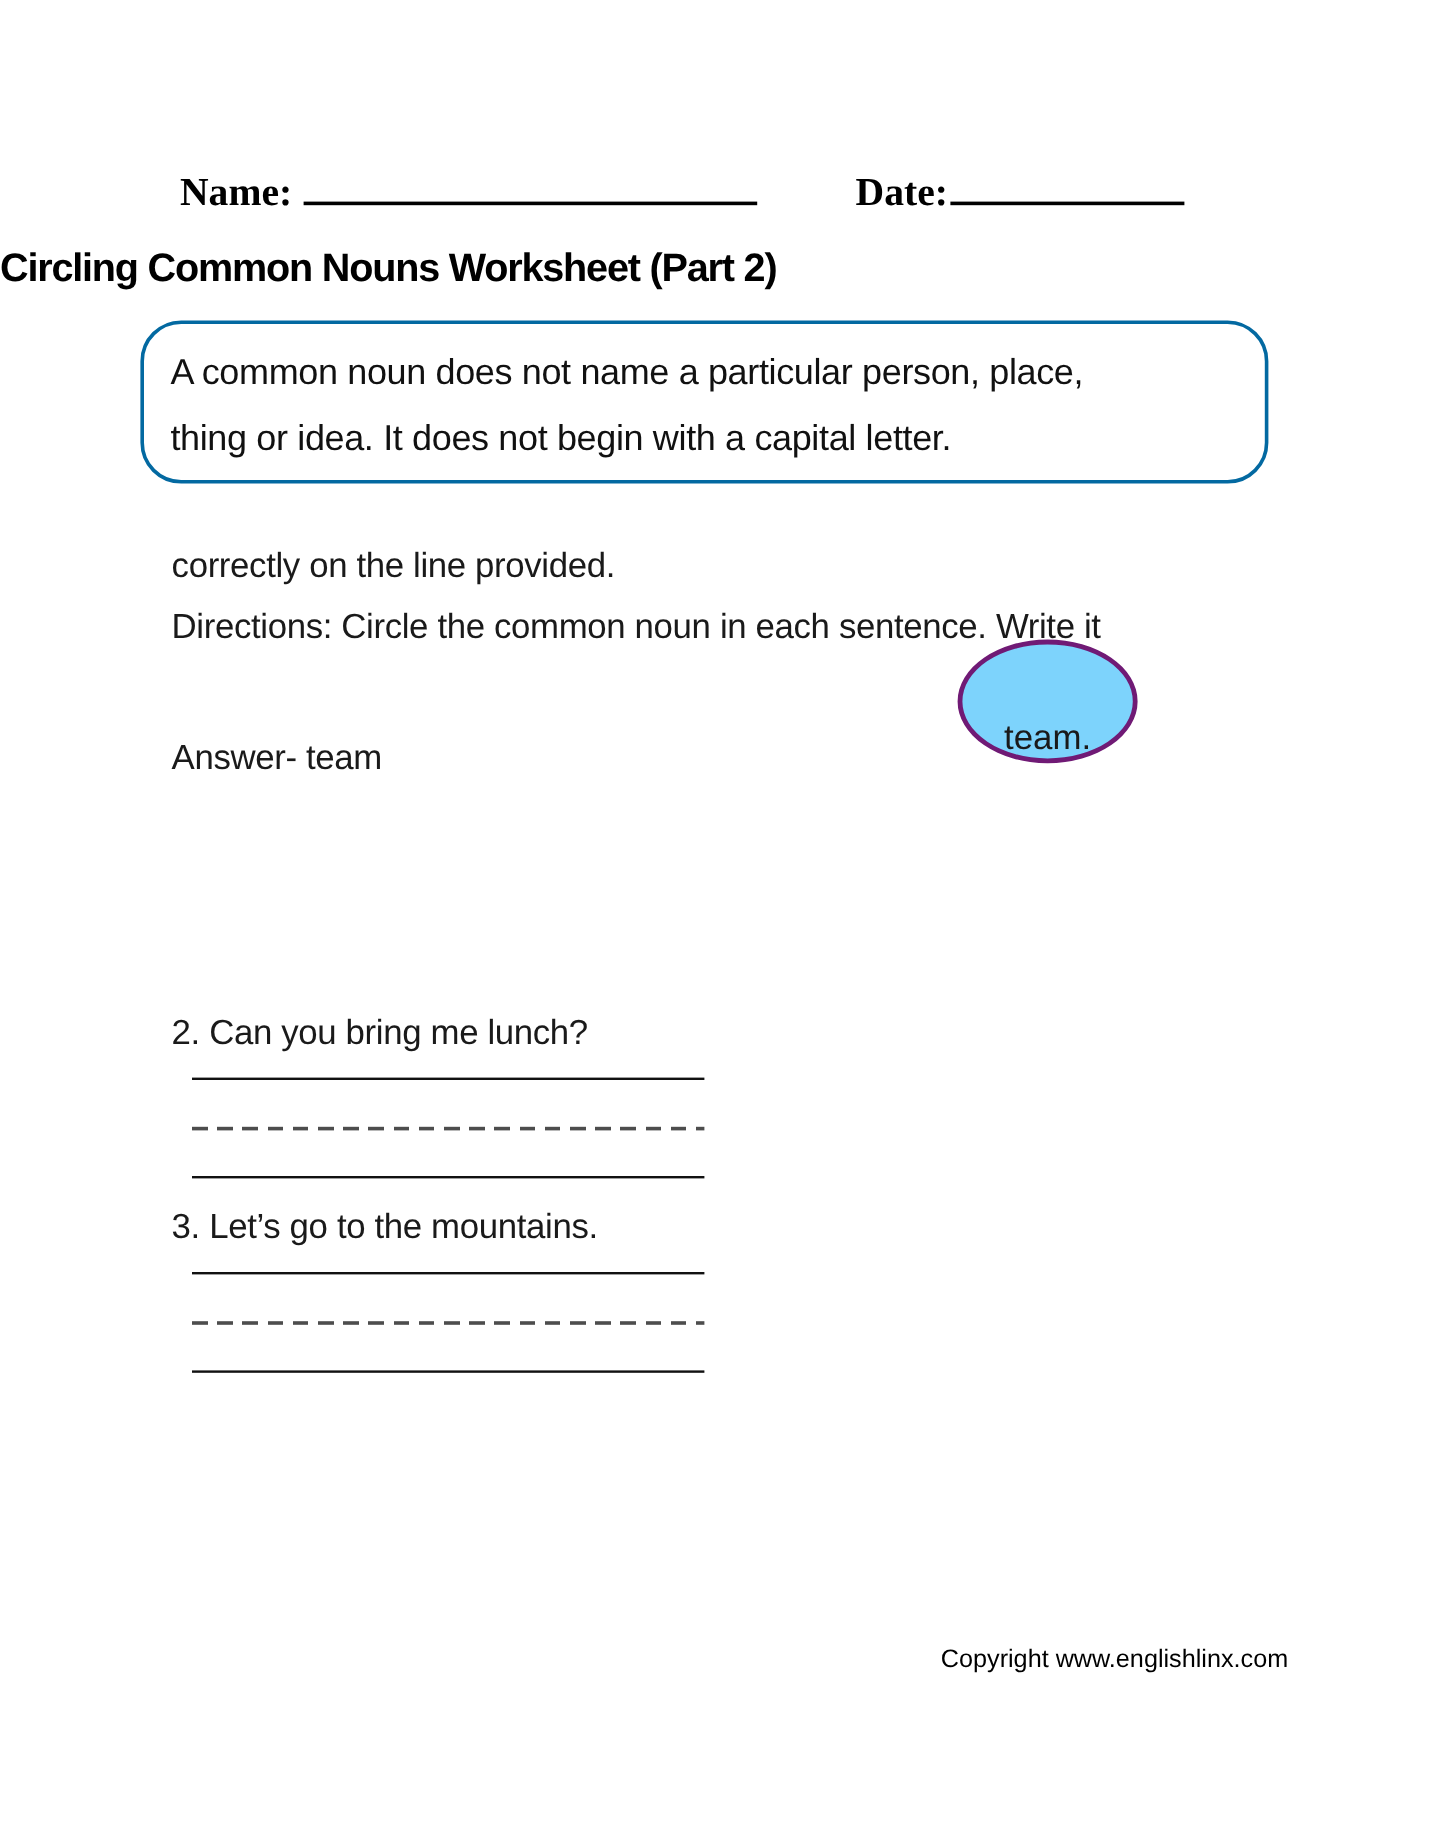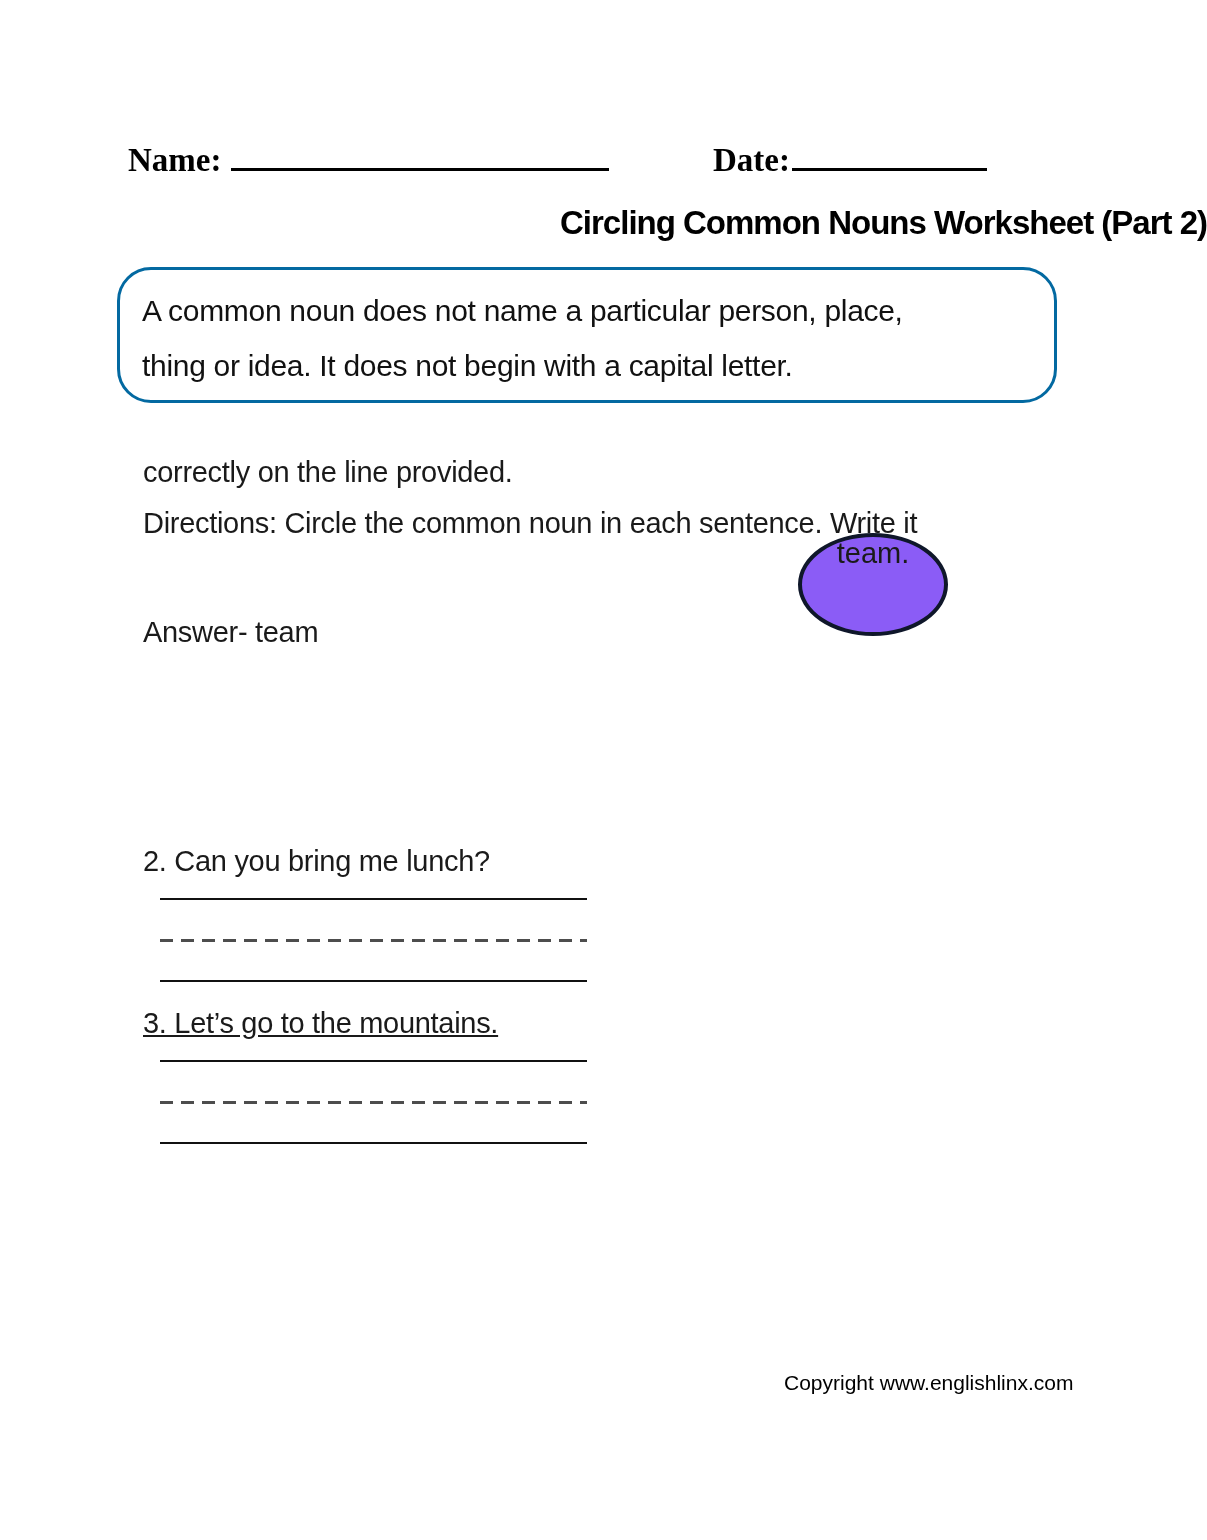--- a/index.html
+++ b/index.html
@@ -21,38 +21,38 @@
   .field {
     position: absolute;
     top: 138px;
     display: flex;
     align-items: baseline;
     font-family: "Liberation Serif", serif;
     font-weight: bold;
     font-size: 33px;
     color: #000;
   }
-  .field-name { left: 128px; }
+  .field-name { left: 150px; }
   .field-date { left: 713px; text-align: center; }
   .blank-line {
     display: inline-block;
     border-bottom: 3px solid #000;
     height: 30px;
   }
   .name-blank { width: 378px; margin-left: 10px; }
   .date-blank { width: 195px; margin-left: 2px; }
 
   
   .title {
     position: absolute;
     top: 204px;
     left: 0;
     width: 100%;
     margin: 0;
-    text-align: right;
+    text-align: left;
     font-family: "Liberation Sans", sans-serif;
     font-weight: bold;
     font-size: 33px;
     letter-spacing: -1px;
     color: #000;
   }
 
   
   .definition-box {
     position: absolute;
@@ -89,46 +89,46 @@
     font-style: italic;
     letter-spacing: -0.3px;
   }
   .example-circle {
     position: absolute;
     left: 798px;
     top: 533px;
     width: 150px;
     height: 103px;
     box-sizing: border-box;
-    border: 4px solid #0f172a;
+    border: 4px solid #701a75;
     border-radius: 50%;
     display: flex;
-    align-items: flex-start;
+    align-items: flex-end;
     justify-content: center;
     font-size: 29px;
     font-style: normal;
-    background: #8b5cf6;
+    background: #7dd3fc;
   }
   .example-answer {
     position: absolute;
     left: 143px;
     top: 616px;
     font-size: 29px;
     letter-spacing: -0.3px;
   }
 
   
   .question {
     position: absolute;
     left: 143px;
     width: 700px;
   }
   .q1 { top: 683px; }
   .q2 { top: 844px; }
-  .q3 { top: 1006px; text-decoration: underline; }
+  .q3 { top: 1006px; }
   .q4 { top: 1165px; }
   .q-text {
     font-size: 29px;
     line-height: 34px;
     letter-spacing: -0.3px;
   }
   .write-line {
     margin-left: 17px;
     width: 427px;
   }

